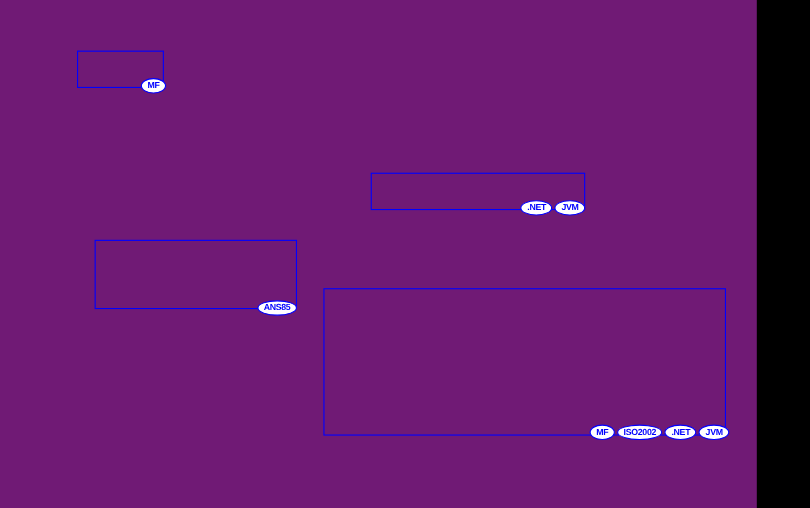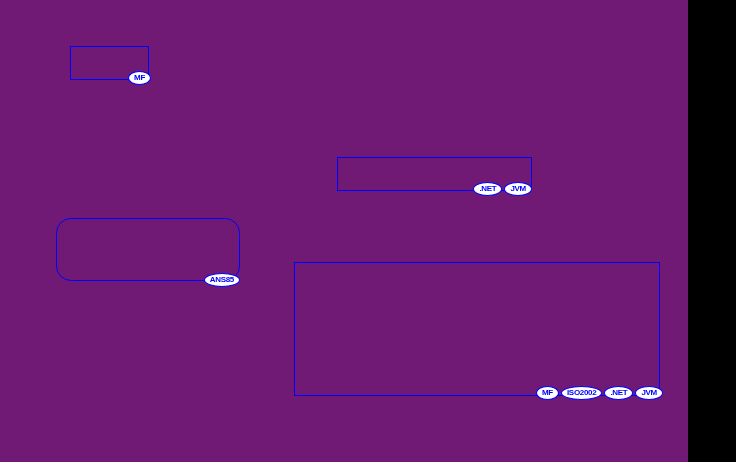--- a/index.html
+++ b/index.html
@@ -14,21 +14,21 @@
     background: #701a75;
     overflow: hidden;
   }
   .box {
     position: absolute;
     border: 1px solid #0000ff;
     background: transparent;
   }
   .box-1 { left: 70px;  top: 46px;  width: 79px;  height: 34px; }
   .box-2 { left: 337px; top: 157px; width: 195px; height: 34px; }
-  .box-3 { left: 56px;  top: 218px; width: 184px; height: 63px; border-radius: 15px; }
+  .box-3 { left: 86px;  top: 218px; width: 184px; height: 63px; }
   .box-4 { left: 294px; top: 262px; width: 366px; height: 134px; }
   .badges {
     position: absolute;
     display: flex;
     gap: 2px;
     align-items: center;
   }
   .box-1 .badges { right: -3px; bottom: -6px; }
   .box-2 .badges { right: -1px; bottom: -6px; }
   .box-3 .badges { right: -1px; bottom: -7px; }

